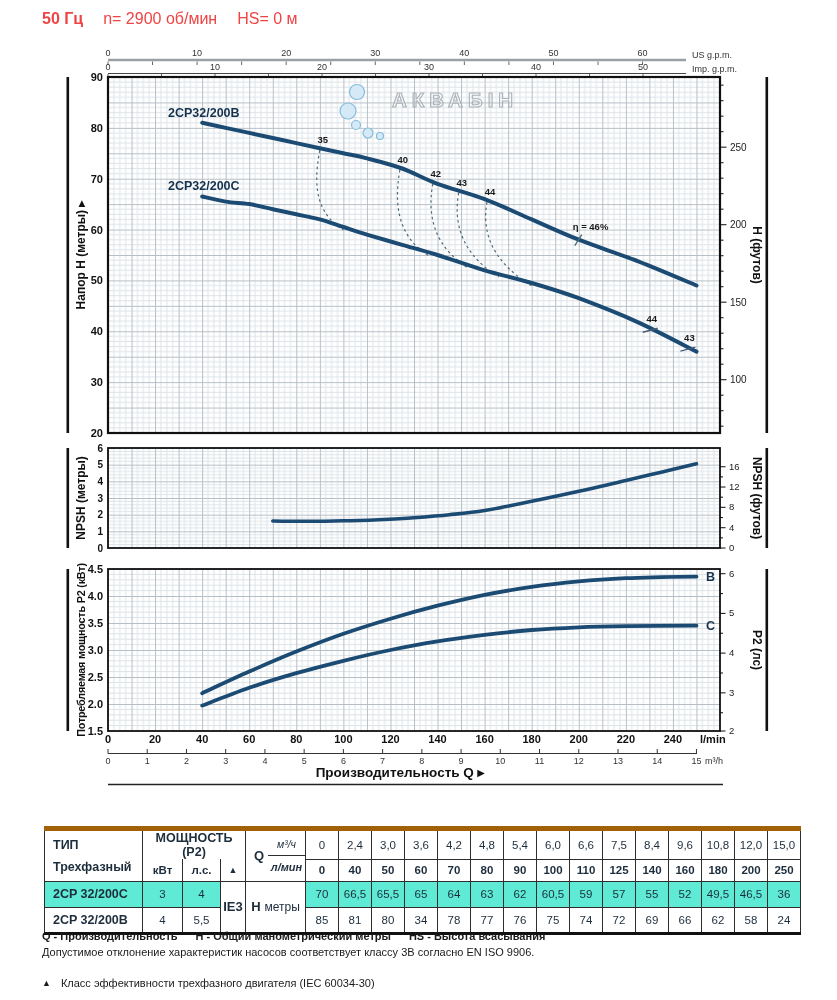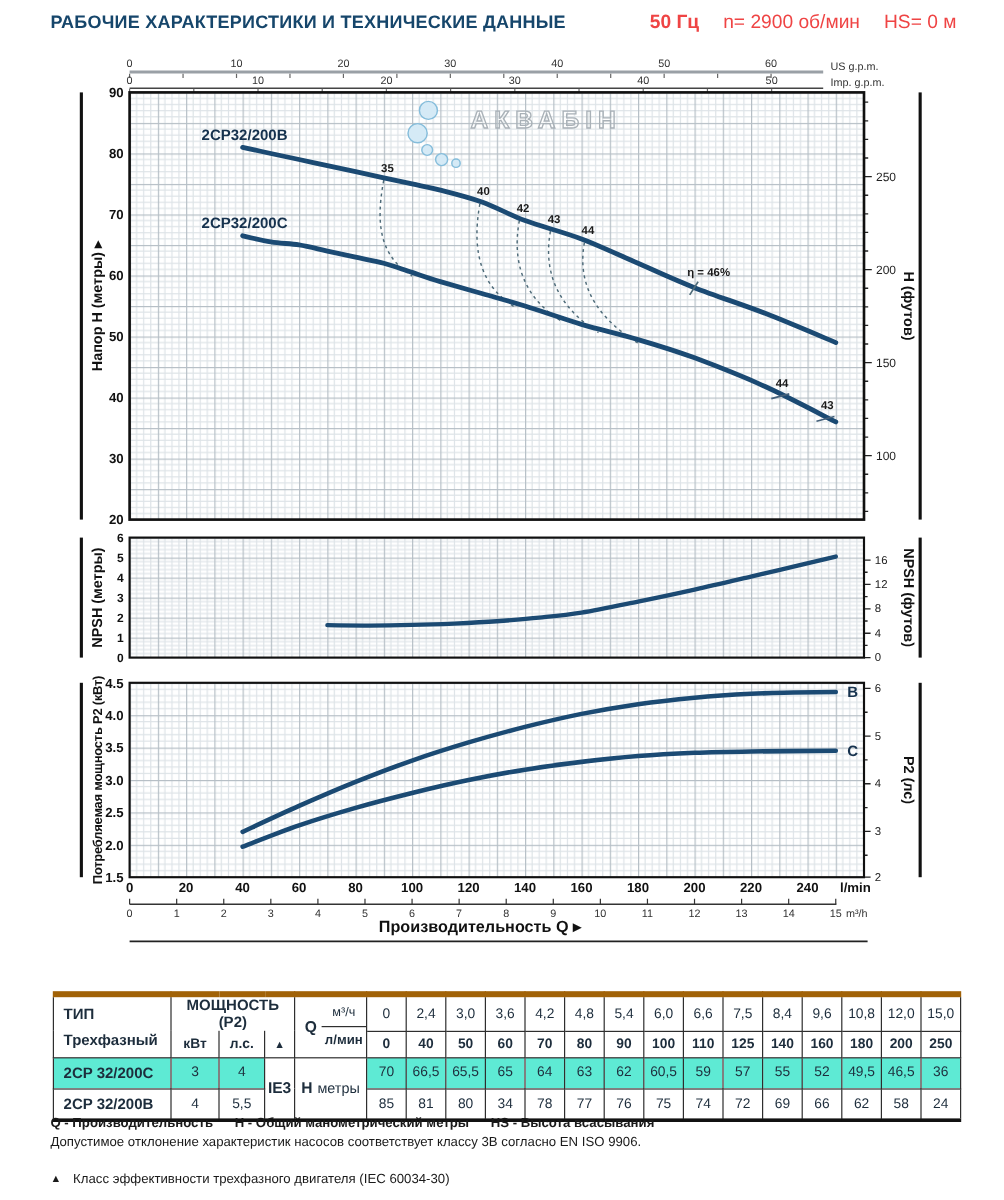--- a/index.html
+++ b/index.html
@@ -33,42 +33,41 @@
   td.shade{background:#5eead4;}
   .c-type{text-align:left;}
   .c-type .l{padding-left:8px;font-weight:bold;font-size:12.5px;line-height:22px;height:22px;}
   td.typecell{text-align:left;padding-left:8px;font-weight:bold;font-size:12.5px;}
   td.nbb{border-bottom:hidden;font-weight:bold;font-size:12.5px;}
   td.ntb{border-top:hidden;font-weight:bold;}
   .qcell{padding:0;}
   .qflex{display:flex;align-items:center;height:44px;}
   .qlab{width:18px;font-weight:bold;font-size:13px;padding-left:4px;}
   .qunits{flex:1;display:flex;flex-direction:column;}
-  .qunits div{height:22px;line-height:22px;}
+  .qunits div{height:22px;line-height:22px;font-style:italic;}
   .qunits .u1{border-bottom:1px solid #2e2e2e;font-size:10.5px;}
   .qunits .u2{font-weight:bold;font-size:11px;}
   td.iecell{font-weight:bold;font-size:13px;}
   td.hcell{font-size:12px;}
   td.hcell .hb{font-weight:bold;font-size:13px;margin-right:4px;}
   td.vc{font-size:11.5px;}
   td.lpm{font-weight:bold;}
   
   .foot{position:absolute;left:42px;font-size:11px;color:#1a1a1a;}
   .fline{display:flex;font-weight:bold;}
   .fline .item{margin-right:18px;}
   .fline .item b{margin-right:3px;}
   .tri{font-size:9px;margin-right:10px;position:relative;top:-1px;}
 </style>
 </head>
 <body>
 
 <div id="page">
 
   <div class="header">
-    <div class="title">РАБОЧИЕ ХАРАКТЕРИСТИКИ И ТЕХНИЧЕСКИЕ ДАННЫЕ</div>
     <div class="specs">
       <span class="freq">50 Гц</span>
       <span>n= 2900 об/мин</span>
       <span>HS= 0 м</span>
     </div>
   </div>
 
   <svg id="charts-svg" width="837" height="806" viewBox="0 0 837 806">
       <defs>
         <pattern id="g0" x="108" y="77" width="23.53846153846154" height="25.428571428571427" patternUnits="userSpaceOnUse">

